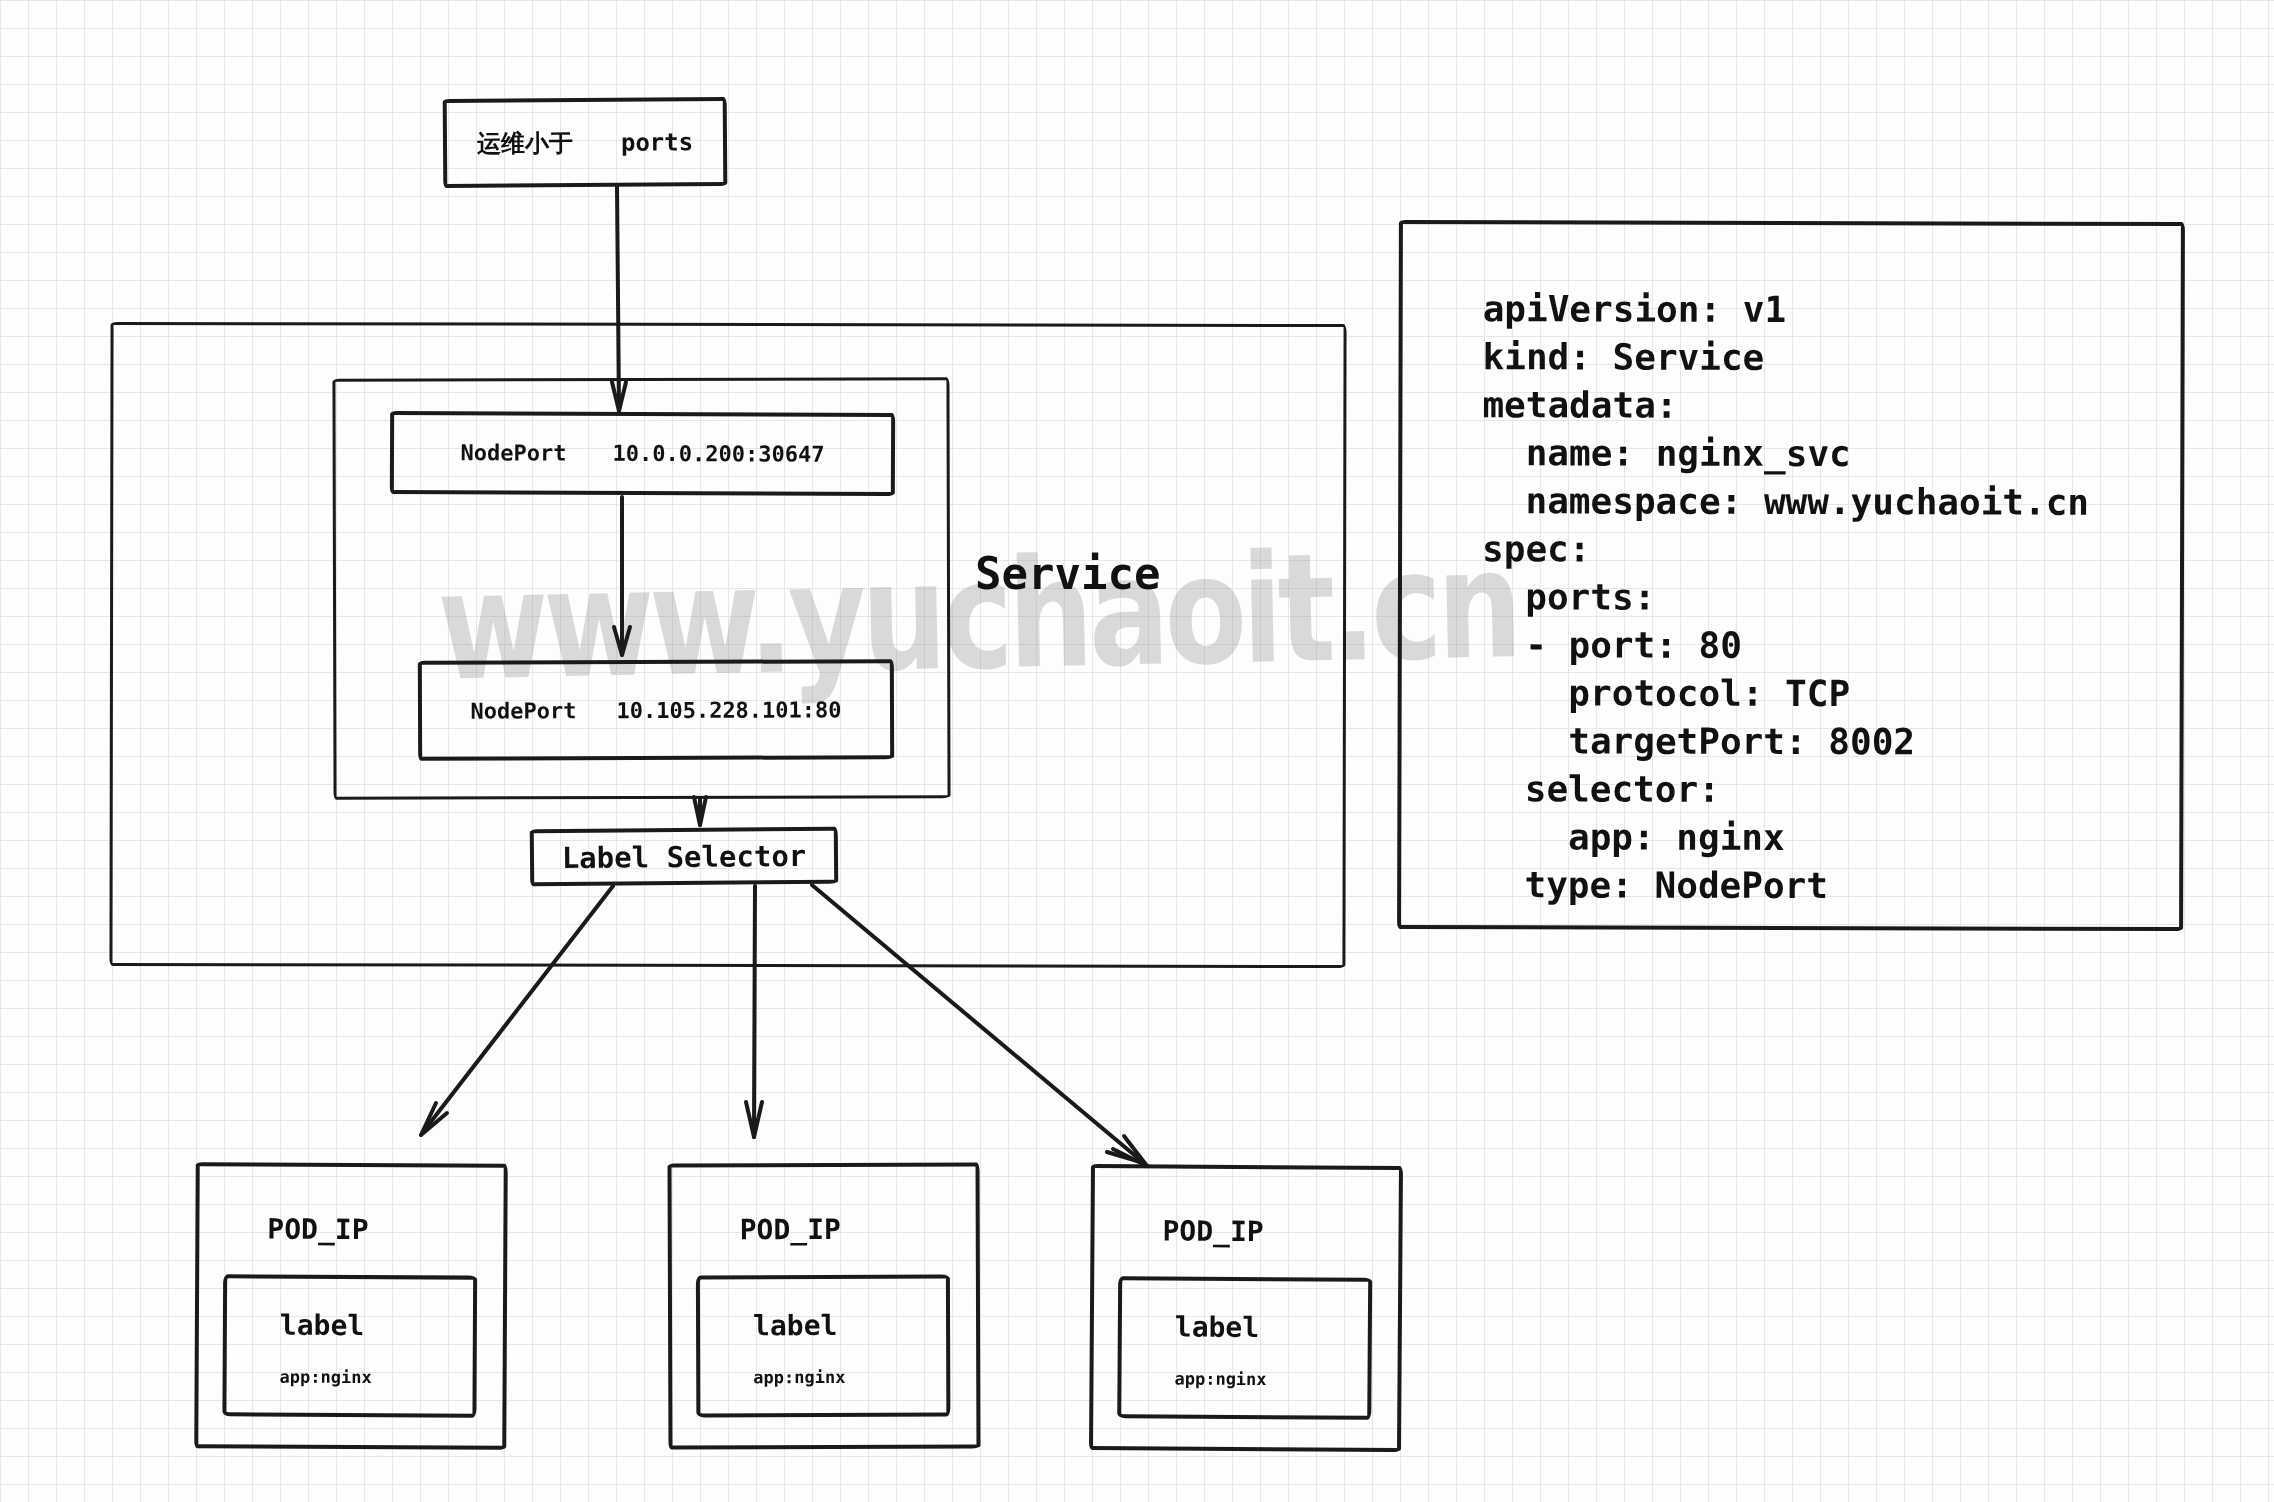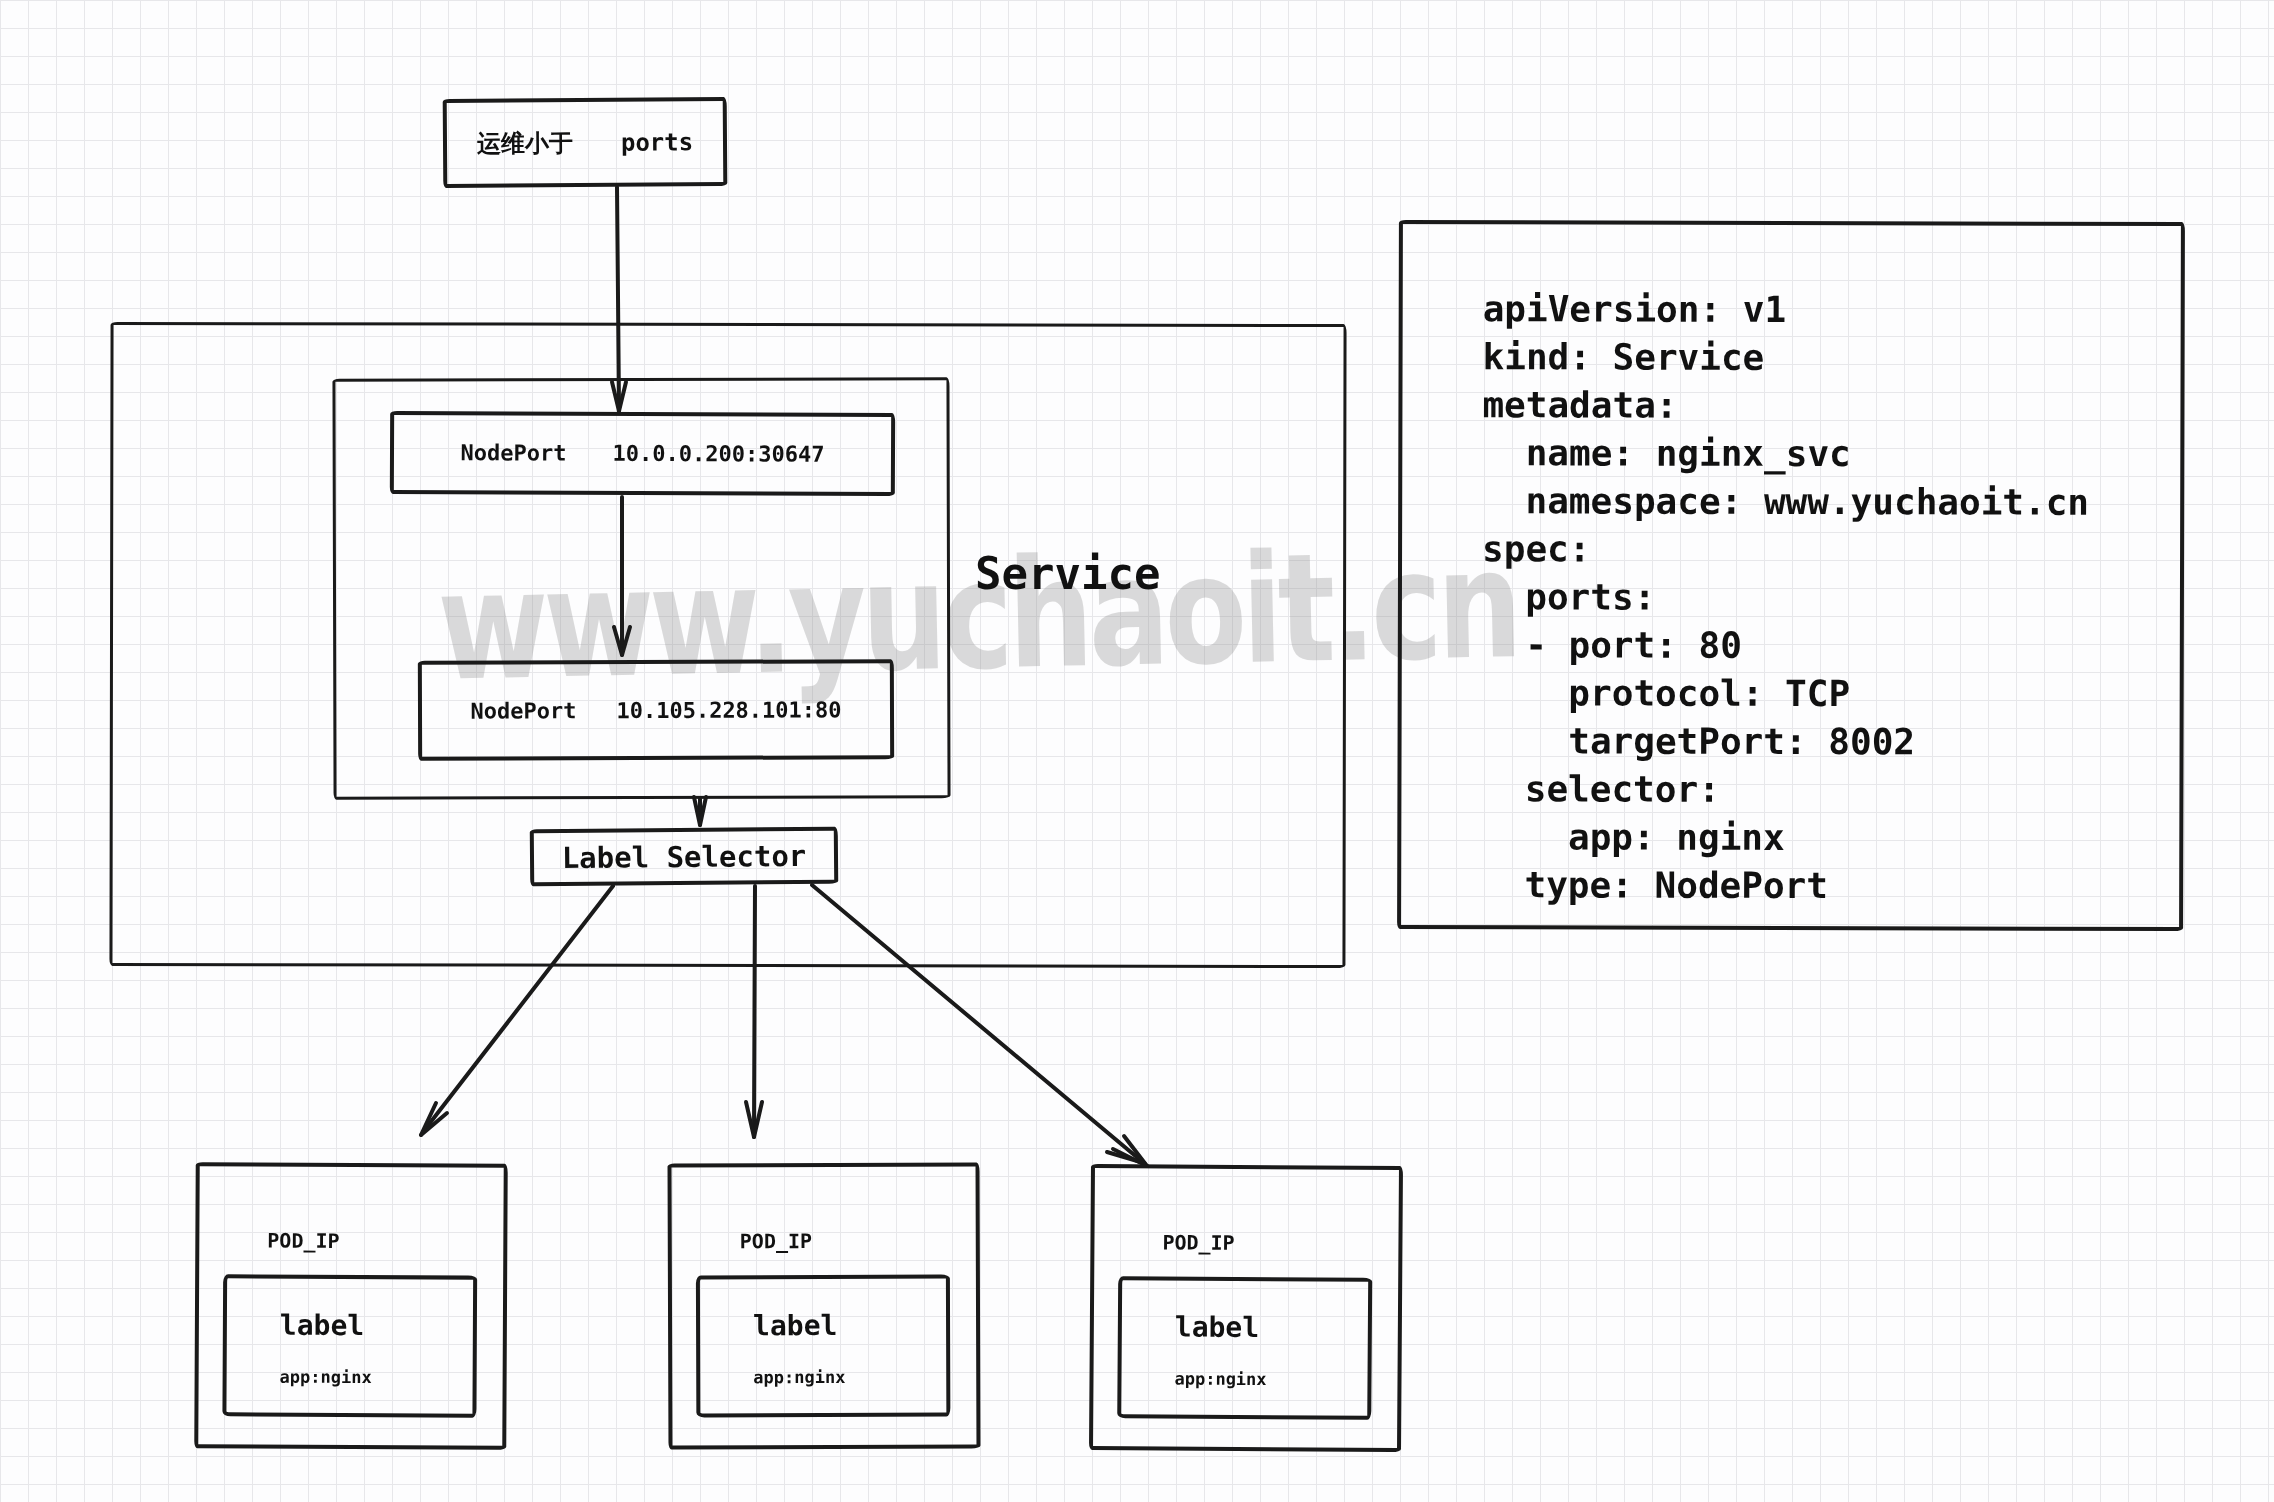--- a/index.html
+++ b/index.html
@@ -52,21 +52,21 @@
   #nodeport-box{left:390px;top:412px;width:505px;height:83px;transform:rotate(.25deg);}
   #nodeport-box .rowlbl{gap:46px;font-size:22px;}
   #clusterip-box{left:418px;top:660px;width:476px;height:100px;transform:rotate(-.2deg);}
   #clusterip-box .rowlbl{gap:40px;font-size:22px;}
   #selector-box{left:530px;top:828px;width:308px;height:57px;transform:rotate(-.5deg);}
   #selector-box .rowlbl{font-size:29px;}
   .pod{width:312px;height:286px;}
   #pod-1{left:195px;top:1163px;transform:rotate(.3deg);}
   #pod-2{left:668px;top:1163px;transform:rotate(-.2deg);}
   #pod-3{left:1090px;top:1165px;transform:rotate(.4deg);}
-  .pod-title{position:absolute;left:68px;top:46px;font-size:20px;margin-top:16px;}
+  .pod-title{position:absolute;left:68px;top:46px;font-size:28px;}
   .pod-inner{
     position:absolute;left:24px;top:108px;width:254px;height:142px;
     border:4px solid #1a1a1a;
     border-radius:5px 9px 4px 8px / 8px 4px 9px 5px;
     box-sizing:border-box;
   }
   .pod-lbl1{position:absolute;left:53px;top:30px;font-size:28px;}
   .pod-lbl2{position:absolute;left:53px;top:88px;font-size:17px;}
   #yaml-box{left:1398px;top:221px;width:786px;height:709px;transform:rotate(.15deg);}
   #yaml-box pre{

